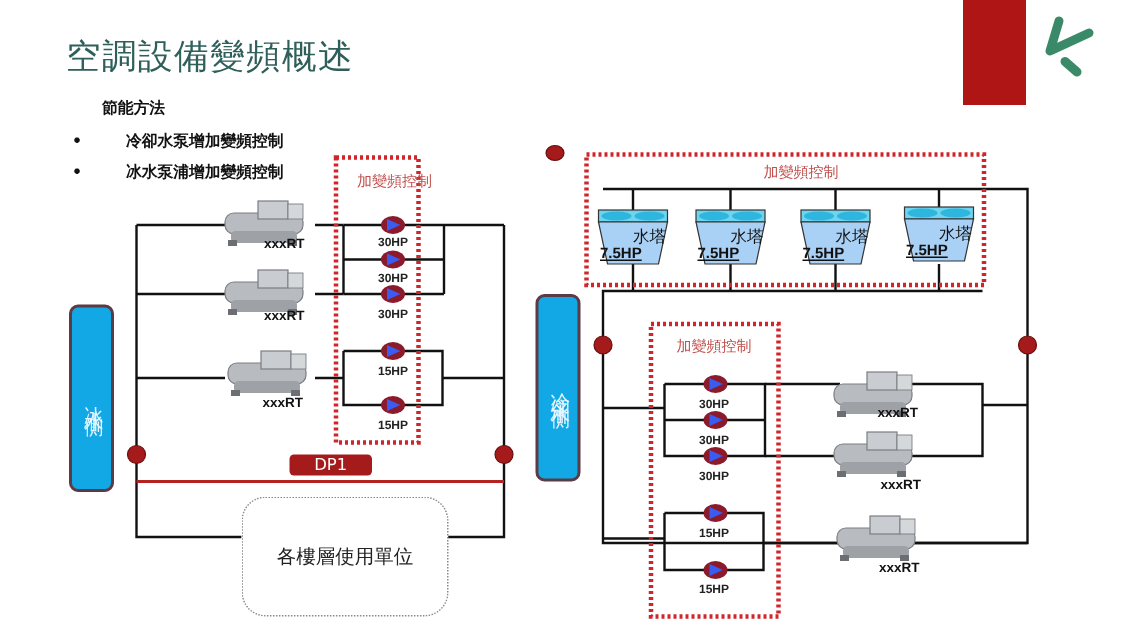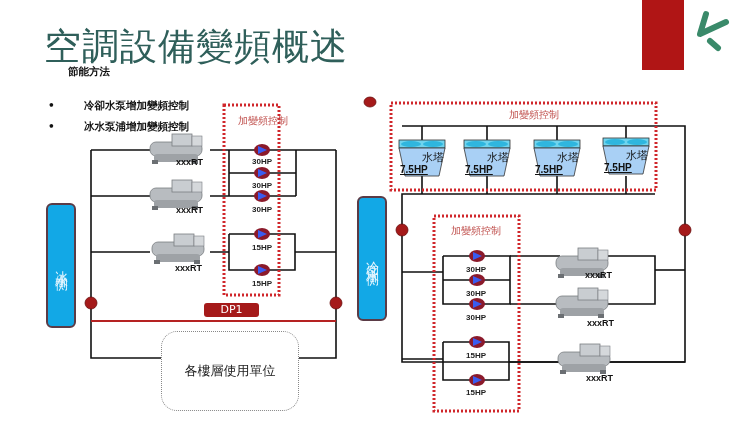--- a/index.html
+++ b/index.html
@@ -1,36 +1,36 @@
 <!DOCTYPE html>
 <html><head>
 <meta charset="utf-8">
 <style>
   html, body { margin:0; padding:0; background:#ffffff; }
   body { width:750px; height:421px; position:relative; overflow:hidden;
          font-family:"DejaVu Sans", sans-serif; }
   .abs { position:absolute; }
-  .title { left:44px; top:22px; font-size:37px; color:#2f5f5a; letter-spacing:1px; white-space:nowrap; }
+  .title { left:44px; top:22px; font-size:23px; color:#2f5f5a; letter-spacing:1px; white-space:nowrap; }
   .subtitle { left:48px; top:65px; font-size:10.5px; font-weight:bold; color:#111;margin-left:20px; }
-  .bullet { font-size:10.5px; font-weight:bold; color:#111; white-space:nowrap;margin-top:12px; }
+  .bullet { font-size:10.5px; font-weight:bold; color:#111; white-space:nowrap; }
   .bullet .dot { display:inline-block; width:36px; }
   .brand-bar { left:642px; top:0; width:42px; height:70px; background:#b01515; }
   .logo { left:688px; top:8px; width:48px; height:48px; }
   svg.diagram { position:absolute; left:0; top:0; }
   .vpanel { position:absolute; width:30px; border-radius:6px; background:#12a8e6;
             border:2px solid #5b3b46; color:#e8f7ff; font-size:13px; text-align:center;
             display:flex; align-items:center; justify-content:center; writing-mode:vertical-rl;
             letter-spacing:4px; box-sizing:border-box; }
   .ctrl-label { position:absolute; font-size:10px; color:#c0504d; white-space:nowrap; }
   .hp { position:absolute; font-size:8px; font-weight:bold; color:#222; font-family:"Liberation Sans", sans-serif; }
   .rt { position:absolute; font-size:9px; font-weight:bold; color:#111; font-family:"Liberation Sans", sans-serif; }
   .tower-text { position:absolute; width:44px; text-align:right; font-size:11px; color:#111; }
   .tower-hp { position:absolute; width:44px; text-align:left; font-size:10px; font-weight:bold;
               color:#111; font-family:Liberation Sans, sans-serif; text-decoration:underline; }
-  .dp { position:absolute; left:204px; top:303px; width:55px; height:14px; background:#a51a1a;
+  .dp { position:absolute; left:193px; top:303px; width:55px; height:14px; background:#a51a1a;
         border-radius:3px; color:#fff; font-size:11px; text-align:center; line-height:14px; }
   .user-box { position:absolute; left:161px; top:331px; width:136px; height:78px;
               border:1.5px dotted #888; border-radius:16px; background:#fff;
               display:flex; align-items:center; justify-content:center; font-size:13px; color:#222;text-align:right; }
 </style>
 </head>
 <body>
 
 <div class="abs title">空調設備變頻概述</div>
 <div class="abs subtitle">節能方法</div>

